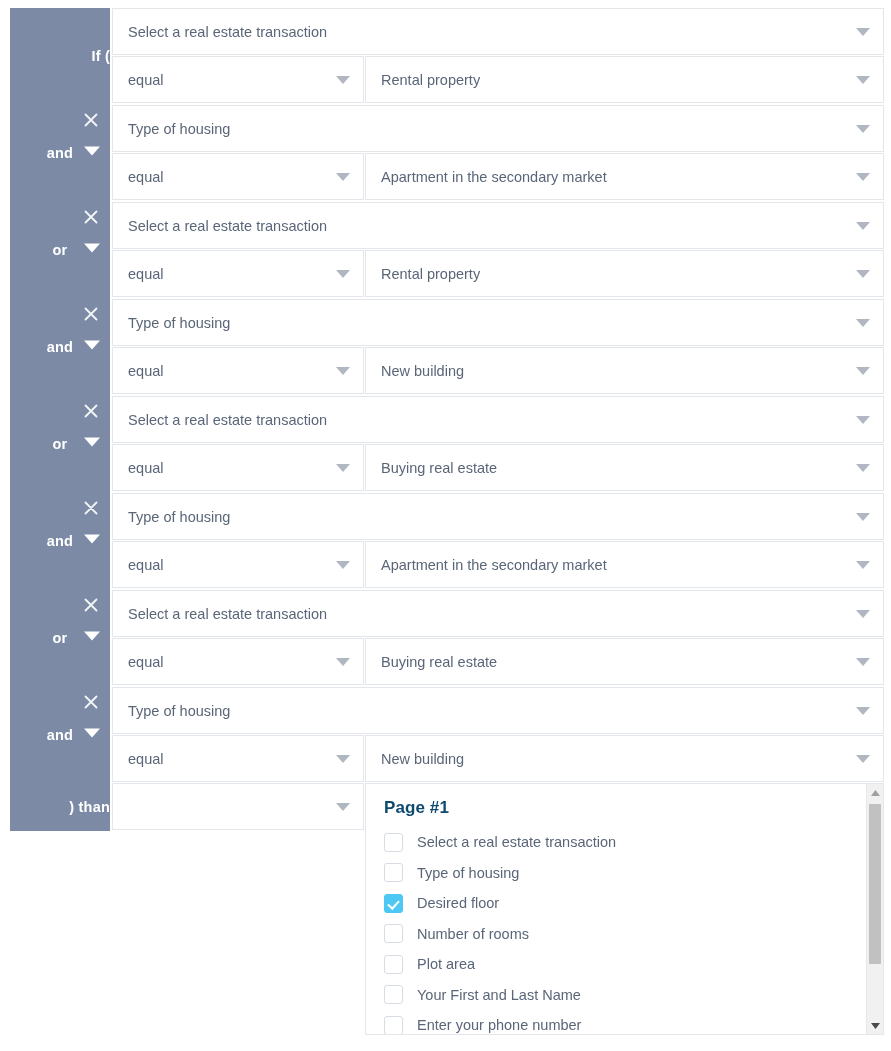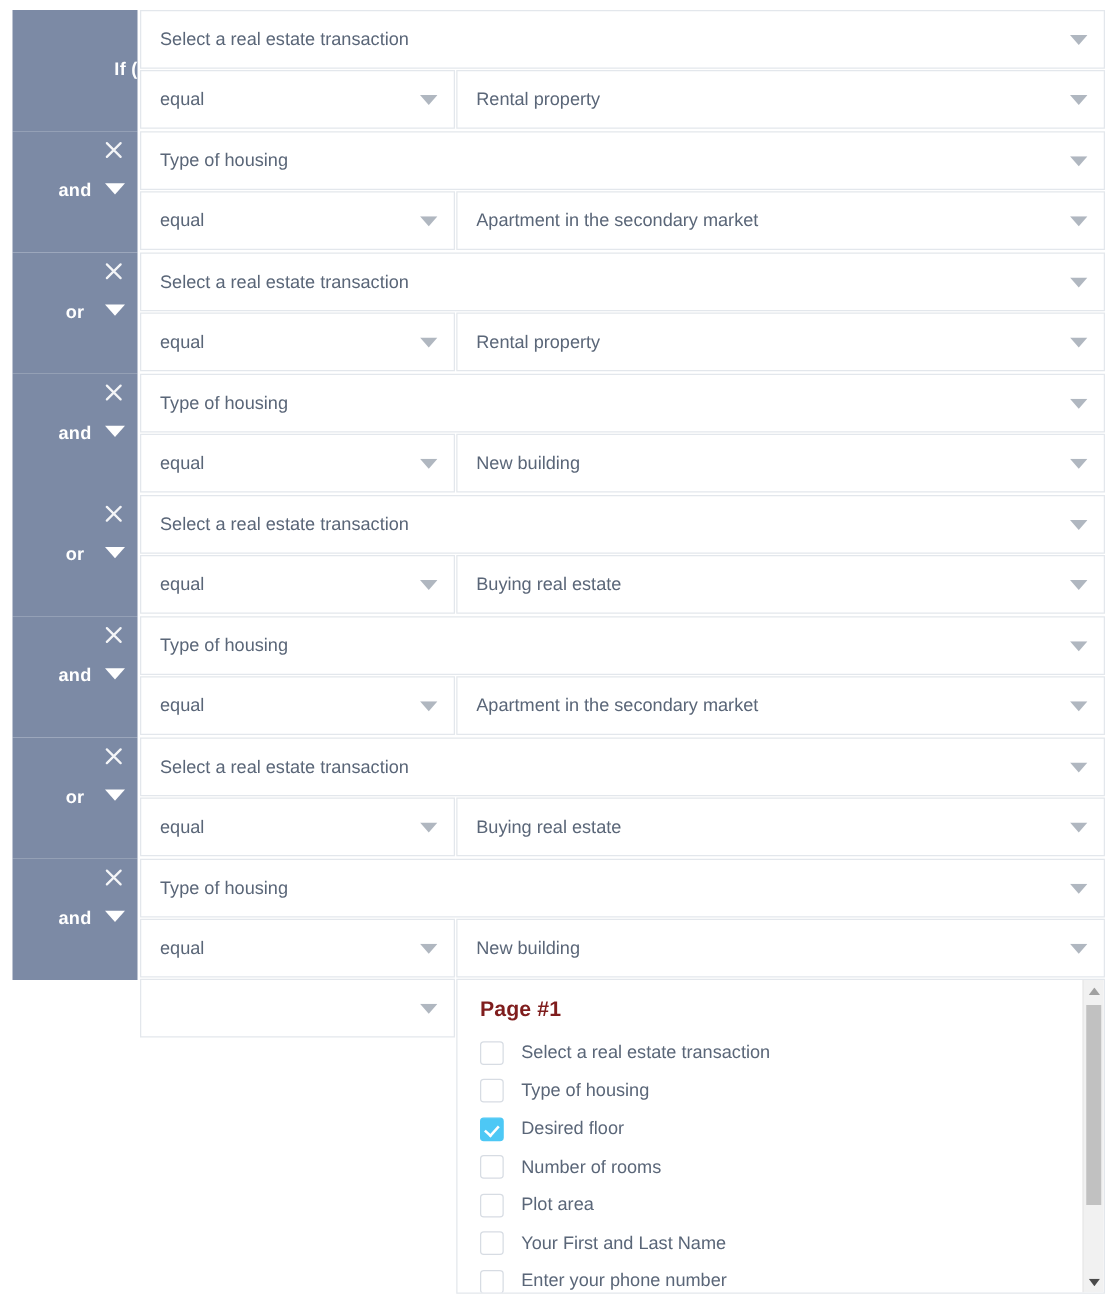--- a/index.html
+++ b/index.html
@@ -153,21 +153,21 @@
     width: 489px;
     height: 250px;
     padding: 14px 0 0 0;
     box-sizing: border-box;
     overflow: hidden;
   }
   .page-title {
     margin: 0 0 9px 18px;
     font-size: 17px;
     font-weight: bold;
-    color: #7f1d1d;
+    color: #0c4a6e;
     letter-spacing: .1px;
   }
   .opt-row {
     display: flex;
     align-items: center;
     height: 30.5px;
     padding-left: 18px;
     cursor: pointer;
   }
   .cbox {
@@ -540,20 +540,23 @@
           <span class="fld-caret">
             <svg width="14" height="9" viewBox="0 0 14 9">
               <path d="M0 0 L14 0 L7 8 Z" fill="#b0b7c0"></path>
             </svg>
           </span>
         </div>
       </div>
     </div>
 
   <div id="then-row">
+    <div class="joiner">
+      <span class="joiner-label">) than</span>
+    </div>
     <div class="fld fld-action">
       <span class="fld-caret">
         <svg width="14" height="9" viewBox="0 0 14 9">
             <path d="M0 0 L14 0 L7 8 Z" fill="#b0b7c0"></path>
           </svg>
       </span>
     </div>
   </div>
 
   <div id="target-panel">

